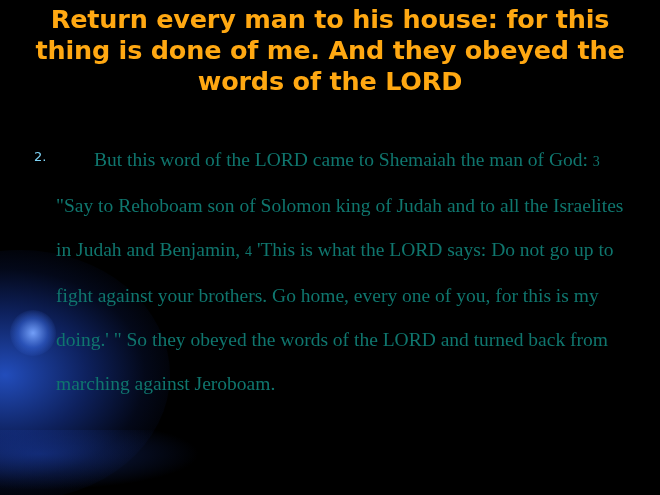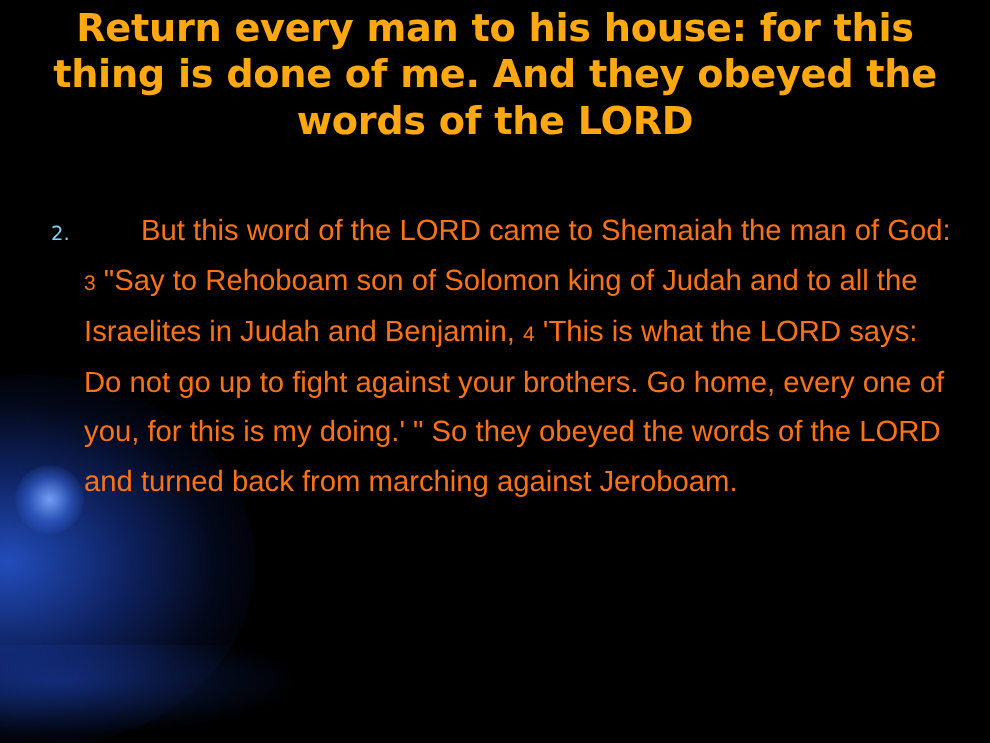--- a/index.html
+++ b/index.html
@@ -81,26 +81,26 @@
   .bullet-num {
     color: #7FD4F7;
     font-size: 13px;
     line-height: 20px;
     padding-top: 9px;
     width: 22px;
     flex: 0 0 22px;
     font-family: "DejaVu Sans", sans-serif;
   }
   .body-text {
-    color: #f97316;
+    color: #0f766e;
     font-size: 19.5px;
-    line-height: 33px;
+    line-height: 44px;
     text-indent: 38px;
     flex: 1 1 auto;
-    font-family: Liberation Sans, sans-serif;
+    font-family: Liberation Serif, serif;
   }
   .vnum {
     font-size: 14px;
     vertical-align: baseline;
   }
 </style>
 </head>
 <body>
 
 <div id="slide">

